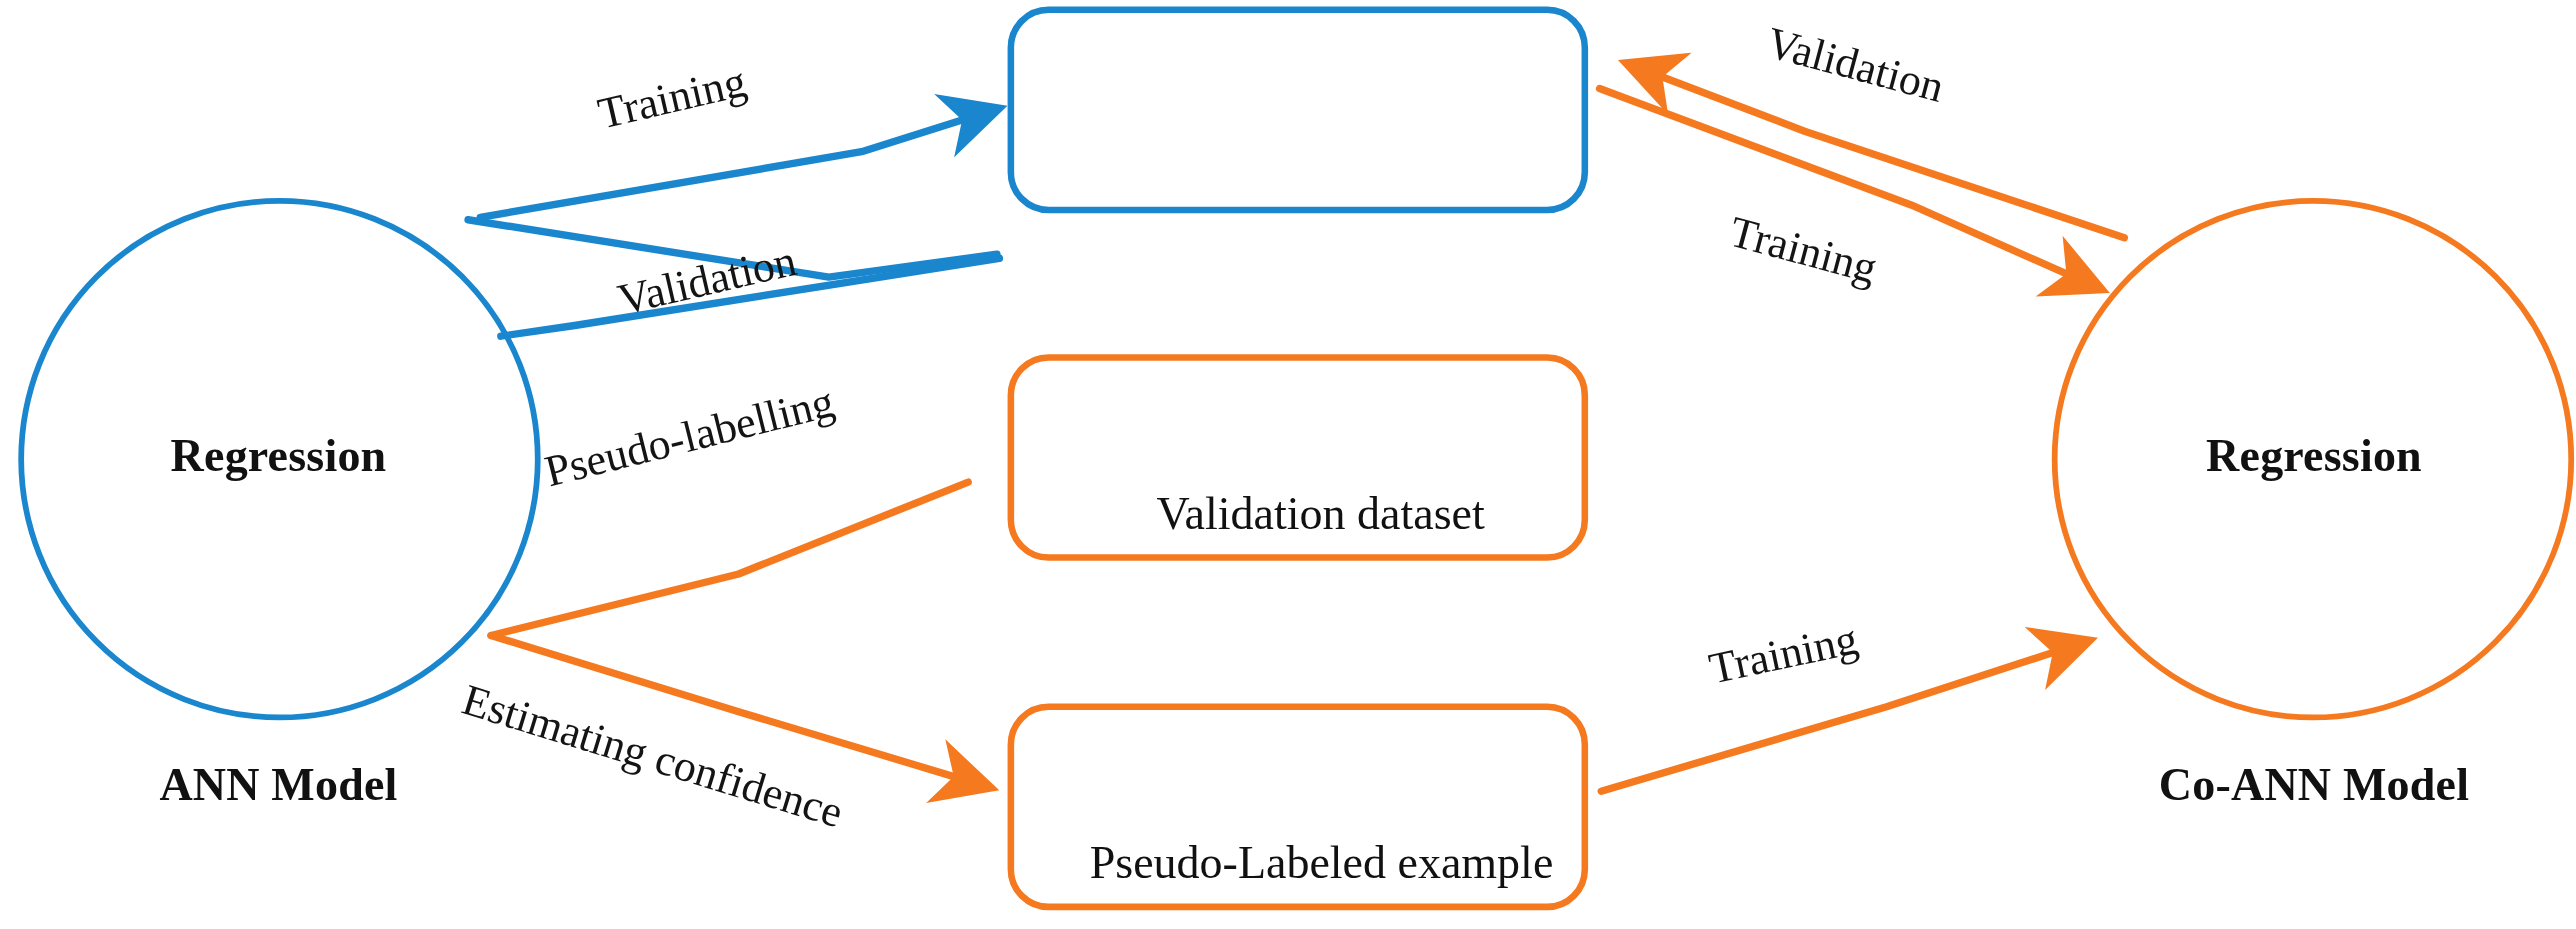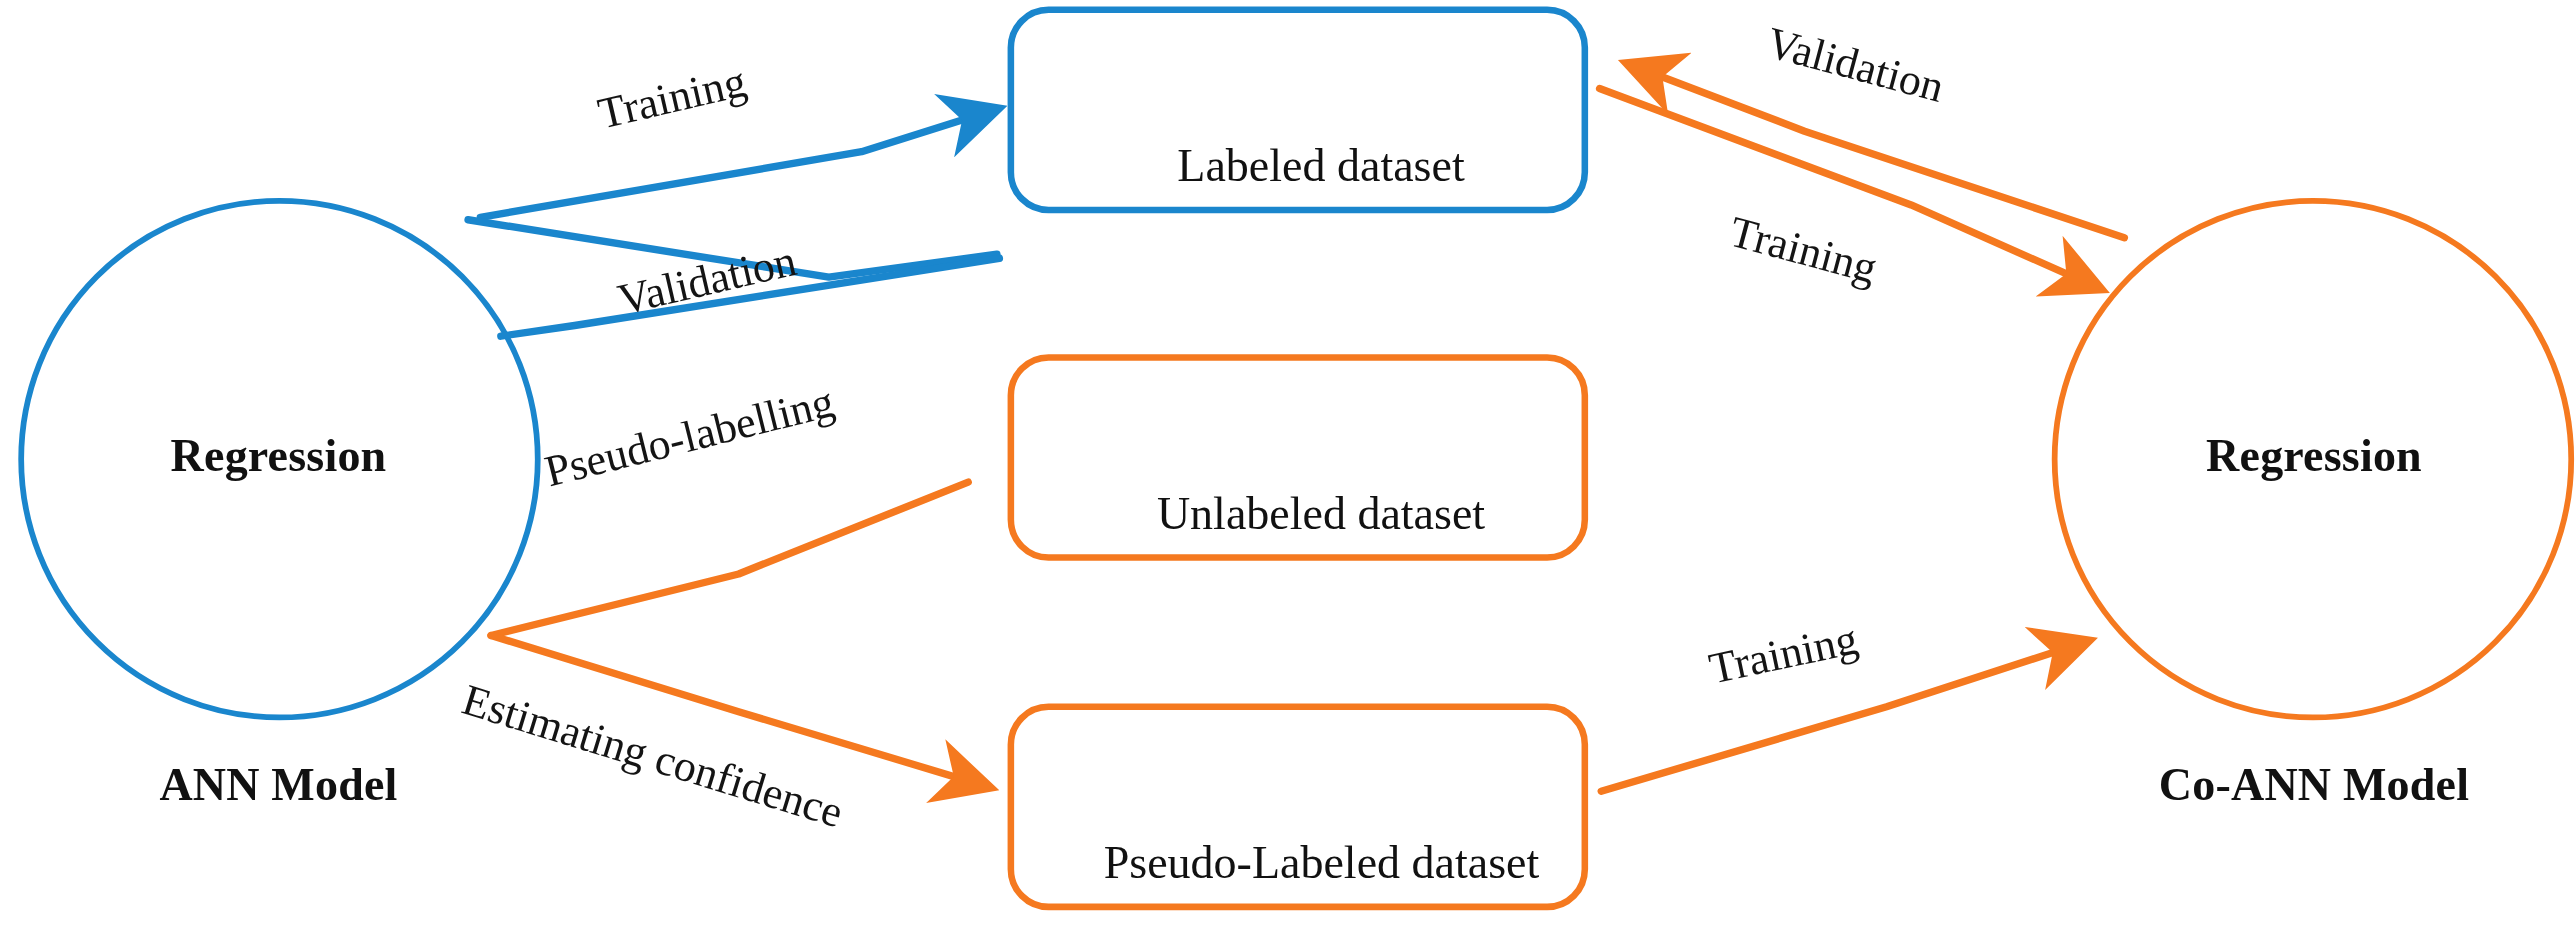--- a/index.html
+++ b/index.html
@@ -89,30 +89,27 @@
 
     <path d="M 1952 965 L 2300 862 L 2545 782" fill="none" stroke="#f5791f" stroke-width="9" stroke-linecap="round" stroke-linejoin="round" marker-end="url(#arrow-orange)"></path>
   </svg>
 
   <div class="node-label circle-label" style="left:53px; top:316px; width:451px;">
     <div>Regression</div>
     <div style="height:48px;"></div>
     <div>ANN Model</div>
   </div>
 
-  <div class="node-label box-label" style="left:1011px; top:82px; width:574px;">
-    <span>Labeled dataset</span>
-  </div>
 
   <div class="node-label box-label" style="left:1011px; top:430px; width:574px;">
-    <span>Unlabeled dataset</span>
+    <span>Validation dataset</span>
   </div>
 
   <div class="node-label box-label" style="left:1003px; top:779px; width:591px;">
-    <span>Pseudo-Labeled dataset</span>
+    <span>Pseudo-Labeled example</span>
   </div>
 
   <div class="node-label circle-label" style="left:2076px; top:316px; width:476px;">
     <div>Regression</div>
     <div style="height:48px;"></div>
     <div>Co-ANN Model</div>
   </div>
 
   <div class="edge-label" style="left:599px; top:89px; transform:rotate(-13deg);">Training</div>
 

